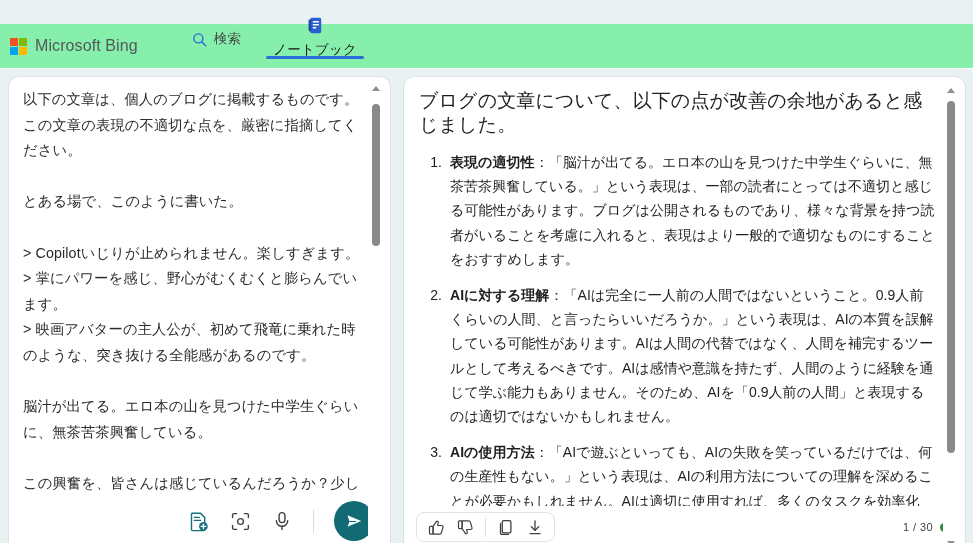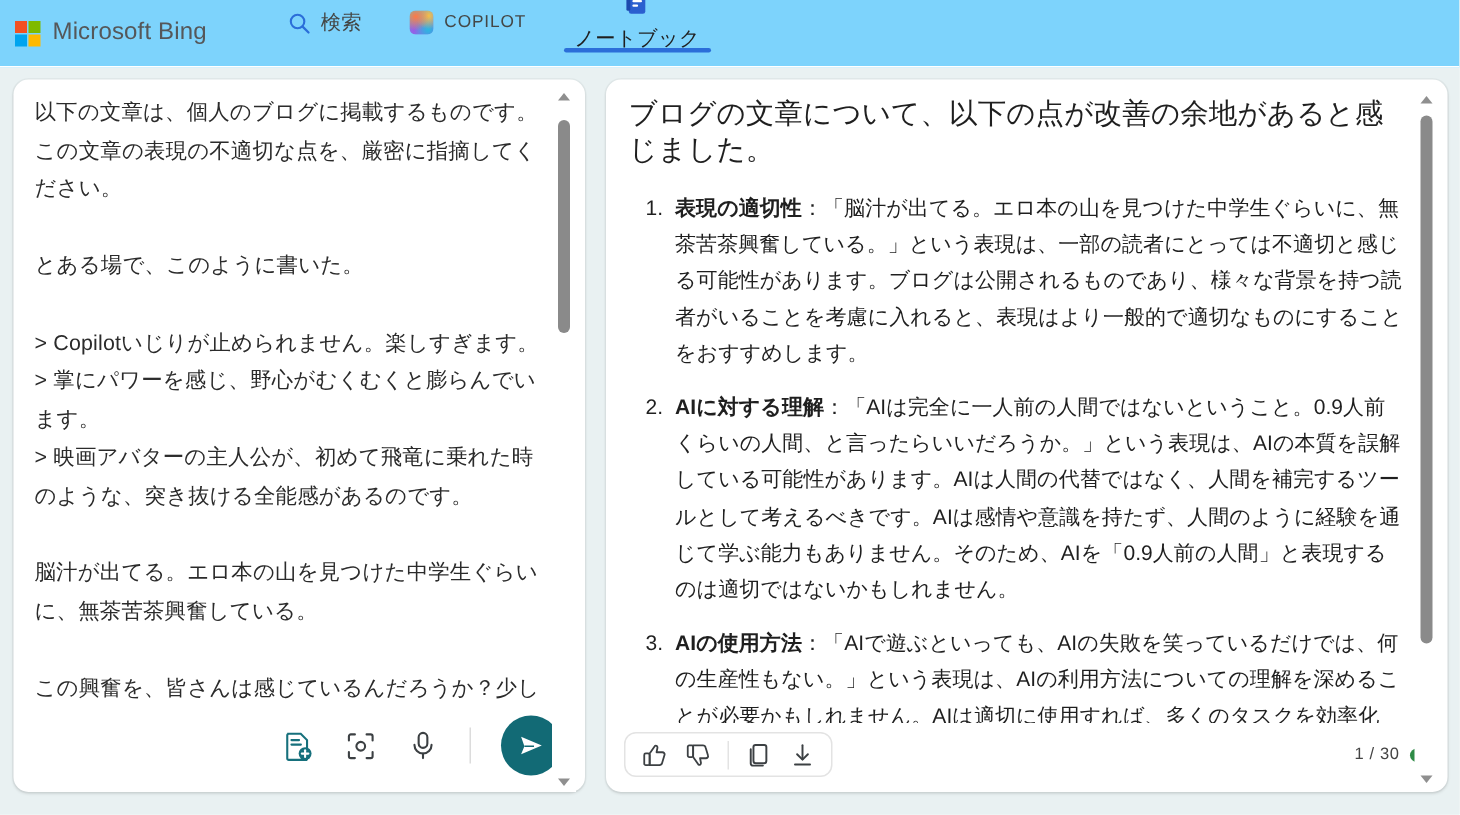--- a/index.html
+++ b/index.html
@@ -6,26 +6,27 @@
   html, body {
     width: 973px; height: 543px;
     overflow: hidden;
     background: #e9f1f2;
     font-family: "Liberation Sans", "DejaVu Sans", sans-serif;
   }
 
   
   .header {
     height: 45px;
-    background: #7dd3fc;
+    background: #86efac;
     display: flex;
     align-items: center;
     padding-left: 10px;
     position: relative;
     border-bottom: 1px solid #ffffff;
+    margin-top: 24px;
   }
   .brand {
     display: flex;
     align-items: center;
     gap: 8px;
     margin-right: 38px;
   }
   .ms-logo {
     width: 17px; height: 17px;
     display: grid;
@@ -251,24 +252,20 @@
   <nav class="navtabs">
 
     <div class="navtab">
       <svg class="icon-search" viewBox="0 0 16 16">
         <circle cx="6.8" cy="6.8" r="4.8" fill="none" stroke="#2b6ed9" stroke-width="1.5"></circle>
         <line x1="10.4" y1="10.4" x2="14.6" y2="14.6" stroke="#2b6ed9" stroke-width="1.6" stroke-linecap="round"></line>
       </svg>
       <span class="label-ja">検索</span>
     </div>
 
-    <div class="navtab">
-      <span class="icon-copilot"></span>
-      <span class="label-en">COPILOT</span>
-    </div>
 
     <div class="navtab active">
       <svg class="icon-notebook" viewBox="0 0 15 17">
         <rect x="2.2" y="0.8" width="11" height="15.4" rx="1.6" fill="#2b5fcf"></rect>
         <rect x="0.6" y="2.6" width="2.6" height="11.6" rx="1" fill="#1d49ad"></rect>
         <rect x="4.6" y="4.0" width="6.4" height="1.5" rx="0.7" fill="#ffffff"></rect>
         <rect x="4.6" y="7.0" width="6.4" height="1.5" rx="0.7" fill="#ffffff"></rect>
         <rect x="4.6" y="10.0" width="3.8" height="1.5" rx="0.7" fill="#ffffff"></rect>
       </svg>
       <span class="label-ja">ノートブック</span>

